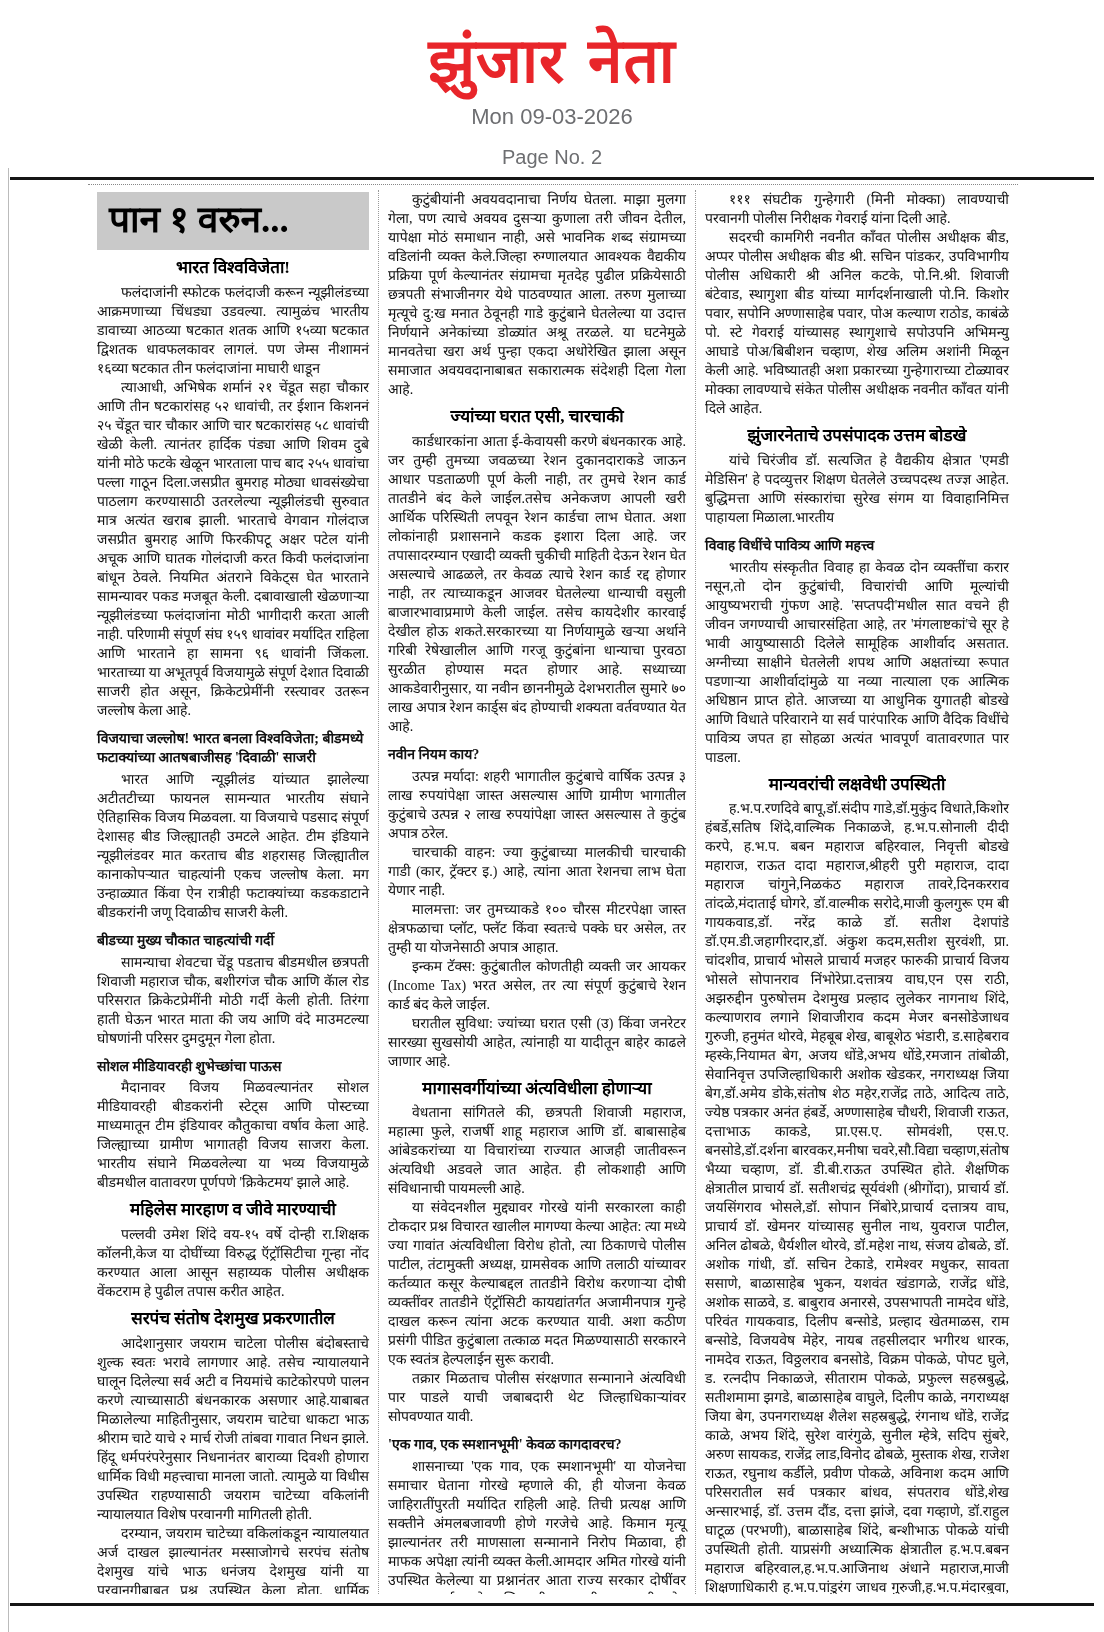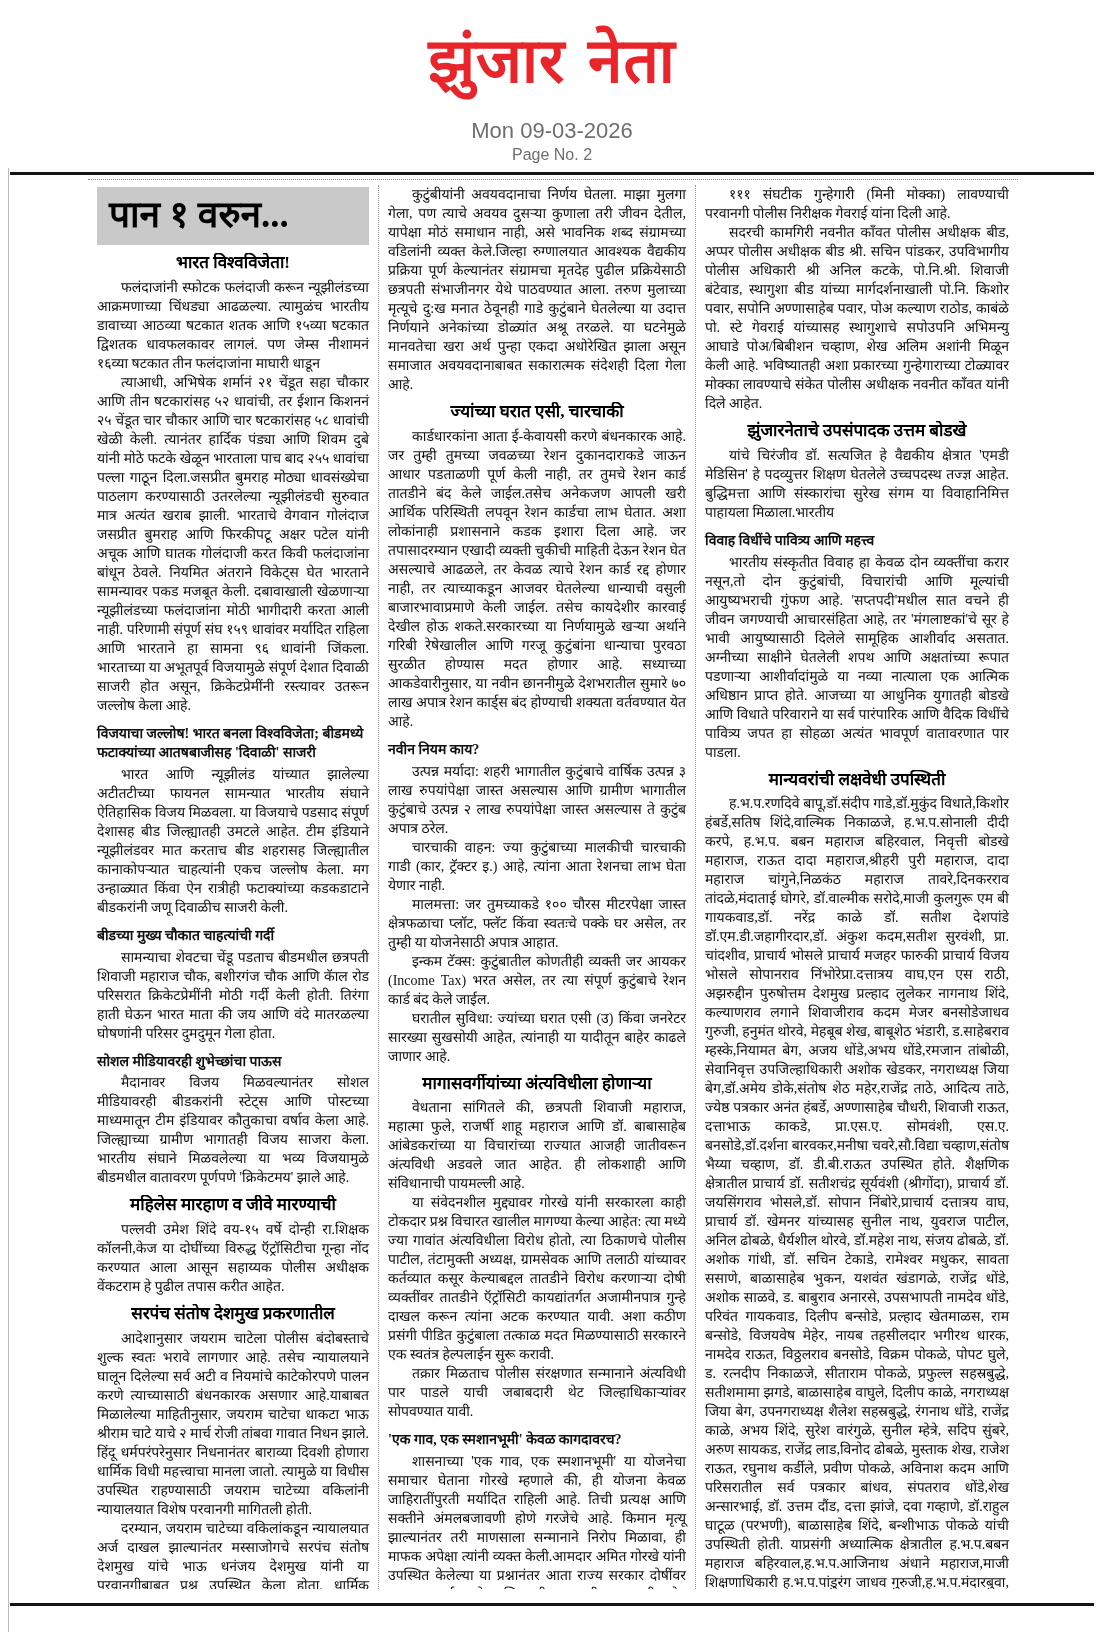--- a/index.html
+++ b/index.html
@@ -2,23 +2,23 @@
 <html><head>
 <meta charset="utf-8">
 <style>
   html,body{margin:0;padding:0;background:#ffffff;}
   .page{position:relative;width:1104px;height:1632px;background:#fff;overflow:hidden;
         font-family:"Liberation Serif","DejaVu Serif",serif;color:#111;}
   .left-edge{position:absolute;left:8px;top:168px;bottom:0;width:1px;background:#bbb;}
   .masthead{text-align:center;padding-top:30px;}
   .masthead .title{font-size:62px;line-height:1.0;font-weight:bold;letter-spacing:1px;
         font-family:"DejaVu Sans","Liberation Sans",sans-serif;}
-  .masthead .dateline{font-size:22px;color:#6d6e71;margin-top:26px;
+  .masthead .dateline{font-size:22px;color:#6d6e71;margin-top:12px;
         font-family:"Liberation Sans","DejaVu Sans",sans-serif;}
-  .masthead .pageno{font-size:16px;color:#6d6e71;margin-top:2px;
+  .masthead .pageno{font-size:20px;color:#6d6e71;margin-top:16px;
         font-family:"Liberation Sans","DejaVu Sans",sans-serif;}
   .toprule{margin:8px 10px 0 10px;border-top:3px solid #151515;}
   .content{display:flex;align-items:stretch;margin:4px 86px 0 88px;border-top:1px dotted #888;
         padding-top:5px;height:1404px;overflow:hidden;}
   .col{padding:0 9px;overflow:hidden;}
   .col-1{width:272px;flex:0 0 272px;}
   .col-2{width:298px;flex:0 0 298px;border-left:1px dotted #999;}
   .col-3{width:304px;flex:0 0 304px;border-left:1px dotted #999;}
   .blk{margin:0;}
   .blk.kicker{background:#c9c9c9;color:#000;font-weight:bold;font-size:37px;line-height:1.3;
@@ -40,26 +40,26 @@
     <div class="dateline">Mon 09-03-2026</div>
     <div class="pageno">Page No. 2</div>
   </div>
 
   <div class="toprule"></div>
 
   <div class="content" id="columns">
       <div class="col col-1">
         <div class="blk kicker" style="background: rgb(201, 201, 201);">पान १ वरुन...</div>
         <div class="blk headline">भारत विश्वविजेता!</div>
-        <div class="blk para">फलंदाजांनी स्फोटक फलंदाजी करून न्यूझीलंडच्या आक्रमणाच्या चिंधड्या आढळल्या. त्यामुळंच भारतीय डावाच्या आठव्या षटकात शतक आणि १५व्या षटकात द्विशतक धावफलकावर लागलं. पण जेम्स नीशामनं १६व्या षटकात तीन फलंदाजांना माघारी धाडून</div>
+        <div class="blk para">फलंदाजांनी स्फोटक फलंदाजी करून न्यूझीलंडच्या आक्रमणाच्या चिंधड्या उडवल्या. त्यामुळंच भारतीय डावाच्या आठव्या षटकात शतक आणि १५व्या षटकात द्विशतक धावफलकावर लागलं. पण जेम्स नीशामनं १६व्या षटकात तीन फलंदाजांना माघारी धाडून</div>
         <div class="blk para">त्याआधी, अभिषेक शर्मानं २१ चेंडूत सहा चौकार आणि तीन षटकारांसह ५२ धावांची, तर ईशान किशननं २५ चेंडूत चार चौकार आणि चार षटकारांसह ५८ धावांची खेळी केली. त्यानंतर हार्दिक पंड्या आणि शिवम दुबे यांनी मोठे फटके खेळून भारताला पाच बाद २५५ धावांचा पल्ला गाठून दिला.जसप्रीत बुमराह मोठ्या धावसंख्येचा पाठलाग करण्यासाठी उतरलेल्या न्यूझीलंडची सुरुवात मात्र अत्यंत खराब झाली. भारताचे वेगवान गोलंदाज जसप्रीत बुमराह आणि फिरकीपटू अक्षर पटेल यांनी अचूक आणि घातक गोलंदाजी करत किवी फलंदाजांना बांधून ठेवले. नियमित अंतराने विकेट्स घेत भारताने सामन्यावर पकड मजबूत केली. दबावाखाली खेळणाऱ्या न्यूझीलंडच्या फलंदाजांना मोठी भागीदारी करता आली नाही. परिणामी संपूर्ण संघ १५९ धावांवर मर्यादित राहिला आणि भारताने हा सामना ९६ धावांनी जिंकला. भारताच्या या अभूतपूर्व विजयामुळे संपूर्ण देशात दिवाळी साजरी होत असून, क्रिकेटप्रेमींनी रस्त्यावर उतरून जल्लोष केला आहे.</div>
         <div class="blk subhead">विजयाचा जल्लोष! भारत बनला विश्वविजेता; बीडमध्ये फटाक्यांच्या आतषबाजीसह 'दिवाळी' साजरी</div>
         <div class="blk para">भारत आणि न्यूझीलंड यांच्यात झालेल्या अटीतटीच्या फायनल सामन्यात भारतीय संघाने ऐतिहासिक विजय मिळवला. या विजयाचे पडसाद संपूर्ण देशासह बीड जिल्ह्यातही उमटले आहेत. टीम इंडियाने न्यूझीलंडवर मात करताच बीड शहरासह जिल्ह्यातील कानाकोपऱ्यात चाहत्यांनी एकच जल्लोष केला. मग उन्हाळ्यात किंवा ऐन रात्रीही फटाक्यांच्या कडकडाटाने बीडकरांनी जणू दिवाळीच साजरी केली.</div>
         <div class="blk subhead">बीडच्या मुख्य चौकात चाहत्यांची गर्दी</div>
-        <div class="blk para">सामन्याचा शेवटचा चेंडू पडताच बीडमधील छत्रपती शिवाजी महाराज चौक, बशीरगंज चौक आणि कॅाल रोड परिसरात क्रिकेटप्रेमींनी मोठी गर्दी केली होती. तिरंगा हाती घेऊन भारत माता की जय आणि वंदे मातरळल्या घोषणांनी परिसर दुमदुमून गेला होता.</div>
+        <div class="blk para">सामन्याचा शेवटचा चेंडू पडताच बीडमधील छत्रपती शिवाजी महाराज चौक, बशीरगंज चौक आणि कॅाल रोड परिसरात क्रिकेटप्रेमींनी मोठी गर्दी केली होती. तिरंगा हाती घेऊन भारत माता की जय आणि वंदे माउमटल्या घोषणांनी परिसर दुमदुमून गेला होता.</div>
         <div class="blk subhead">सोशल मीडियावरही शुभेच्छांचा पाऊस</div>
         <div class="blk para">मैदानावर विजय मिळवल्यानंतर सोशल मीडियावरही बीडकरांनी स्टेट्स आणि पोस्टच्या माध्यमातून टीम इंडियावर कौतुकाचा वर्षाव केला आहे. जिल्ह्याच्या ग्रामीण भागातही विजय साजरा केला. भारतीय संघाने मिळवलेल्या या भव्य विजयामुळे बीडमधील वातावरण पूर्णपणे 'क्रिकेटमय' झाले आहे.</div>
         <div class="blk headline">महिलेस मारहाण व जीवे मारण्याची</div>
         <div class="blk para">पल्लवी उमेश शिंदे वय-१५ वर्षे दोन्ही रा.शिक्षक कॉलनी,केज या दोघींच्या विरुद्ध ऍट्रॉसिटीचा गून्हा नोंद करण्यात आला आसून सहाय्यक पोलीस अधीक्षक वेंकटराम हे पुढील तपास करीत आहेत.</div>
         <div class="blk headline">सरपंच संतोष देशमुख प्रकरणातील</div>
         <div class="blk para">आदेशानुसार जयराम चाटेला पोलीस बंदोबस्ताचे शुल्क स्वतः भरावे लागणार आहे. तसेच न्यायालयाने घालून दिलेल्या सर्व अटी व नियमांचे काटेकोरपणे पालन करणे त्याच्यासाठी बंधनकारक असणार आहे.याबाबत मिळालेल्या माहितीनुसार, जयराम चाटेचा धाकटा भाऊ श्रीराम चाटे याचे २ मार्च रोजी तांबवा गावात निधन झाले. हिंदू धर्मपरंपरेनुसार निधनानंतर बाराव्या दिवशी होणारा धार्मिक विधी महत्त्वाचा मानला जातो. त्यामुळे या विधीस उपस्थित राहण्यासाठी जयराम चाटेच्या वकिलांनी न्यायालयात विशेष परवानगी मागितली होती.</div>
         <div class="blk para">दरम्यान, जयराम चाटेच्या वकिलांकडून न्यायालयात अर्ज दाखल झाल्यानंतर मस्साजोगचे सरपंच संतोष देशमुख यांचे भाऊ धनंजय देशमुख यांनी या परवानगीबाबत प्रश्न उपस्थित केला होता. धार्मिक विधीच्या वेळी कायदा व सुव्यवस्थेचा प्रश्न निर्माण झाल्यास त्याची जबाबदारी कोण घेणार, असा सवाल त्यांनी केला होता. धनंजय देशमुख म्हणाले होते की, आरोपीचे नातेवाईक जे कोणी वारले त्याबद्दल न्यायालयात अर्ज आला आहे. त्यावर वकील उज्ज्वल निकम यांनी सांगितलं की, कायदा सुव्यवस्थेचा प्रश्न निर्माण होऊ शकतो. त्यामुळे याची सर्व जबाबदारी पोलीस प्रशासनाने घ्यावी आणि न्यायालयाने त्याची ऑर्डर द्यावी. हे प्रकरण खूप सेन्सिटिव्ह असून ही केस महाराष्ट्राची आहे. सव्वा वर्षापासून महाराष्ट्र बघतोय की हे आरोपी किती खालच्या पातळीचे आहेत. जर यात कायदा सुव्यवस्थेचा प्रश्न निर्माण झाला तर याला जबाबदार कोण? असा सवाल त्यांनी उपस्थित केला होता.</div>
       </div>
       <div class="col col-2">
         <div class="blk para">कुटुंबीयांनी अवयवदानाचा निर्णय घेतला. माझा मुलगा गेला, पण त्याचे अवयव दुसऱ्या कुणाला तरी जीवन देतील, यापेक्षा मोठं समाधान नाही, असे भावनिक शब्द संग्रामच्या वडिलांनी व्यक्त केले.जिल्हा रुग्णालयात आवश्यक वैद्यकीय प्रक्रिया पूर्ण केल्यानंतर संग्रामचा मृतदेह पुढील प्रक्रियेसाठी छत्रपती संभाजीनगर येथे पाठवण्यात आला. तरुण मुलाच्या मृत्यूचे दु:ख मनात ठेवूनही गाडे कुटुंबाने घेतलेल्या या उदात्त निर्णयाने अनेकांच्या डोळ्यांत अश्रू तरळले. या घटनेमुळे मानवतेचा खरा अर्थ पुन्हा एकदा अधोरेखित झाला असून समाजात अवयवदानाबाबत सकारात्मक संदेशही दिला गेला आहे.</div>

